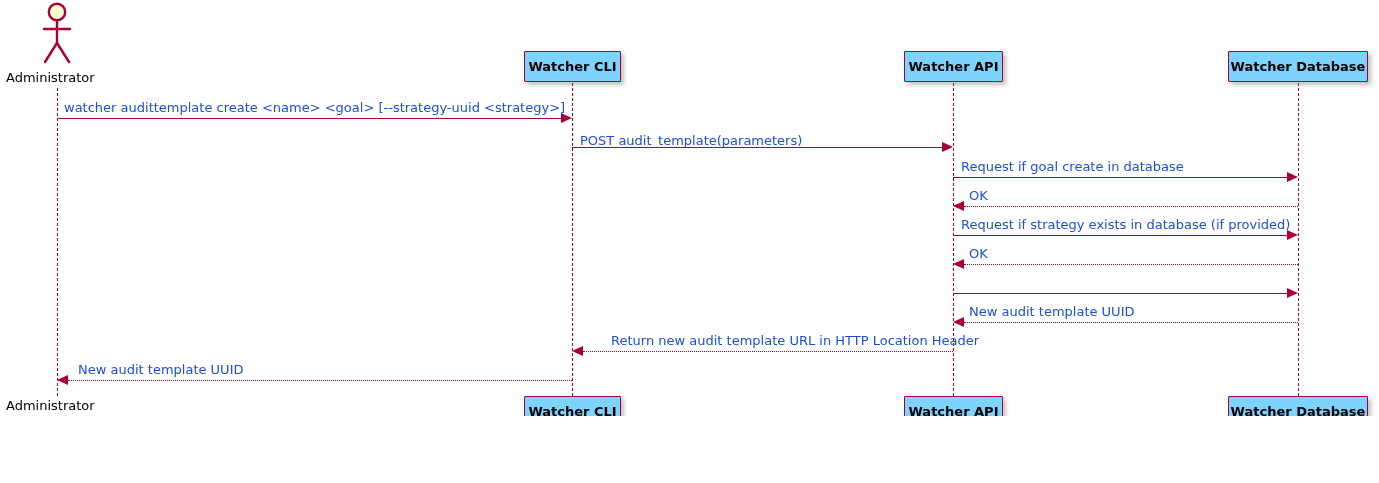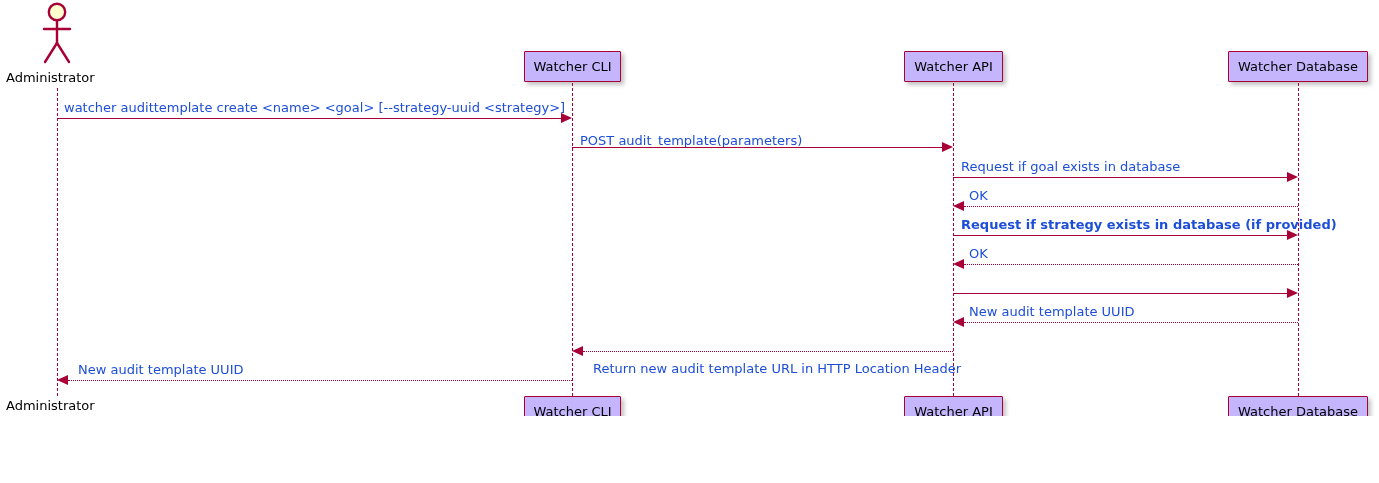--- a/index.html
+++ b/index.html
@@ -18,32 +18,33 @@
     overflow: hidden;
   }
   .lifeline {
     position: absolute;
     width: 0;
     border-left: 1px dashed #A80036;
   }
   .participant-box {
     position: absolute;
     box-sizing: border-box;
-    background: #c4b5fd;
+    background: #7dd3fc;
     border: 1.5px solid #A80036;
     border-radius: 1px;
     box-shadow: 3px 3px 4px rgba(80,80,80,0.35);
     display: flex;
     align-items: center;
     justify-content: center;
     color: #000000;
     font-size: 13px;
     font-family: "DejaVu Sans", sans-serif;
     white-space: nowrap;
     line-height: 1;
+    font-weight: bold;
   }
   .actor {
     position: absolute;
     width: 46px;
     height: 62px;
   }
   .actor-label {
     position: absolute;
     font-size: 13px;
     color: #000000;
@@ -127,44 +128,44 @@
   <div class="participant-box" style="left:1228px; top:396px; width:140px; height:31px;">Watcher Database</div>
 
   <div class="msg-label" style="left:64px; top:101px;">watcher audittemplate create &lt;name&gt; &lt;goal&gt; [--strategy-uuid &lt;strategy&gt;]</div>
   <div class="msg-line" style="left:57px; top:118px; width:505px;"></div>
   <div class="arrow-head arrow-right" style="left:561px; top:113px;"></div>
 
   <div class="msg-label" style="left:580px; top:134px;">POST audit_template(parameters)</div>
   <div class="msg-line" style="left:572px; top:147px; width:371px;"></div>
   <div class="arrow-head arrow-right" style="left:942px; top:142px;"></div>
 
-  <div class="msg-label" style="left:961px; top:160px;">Request if goal exists in database</div>
+  <div class="msg-label" style="left:961px; top:160px;">Request if goal create in database</div>
   <div class="msg-line" style="left:953px; top:177px; width:335px;"></div>
   <div class="arrow-head arrow-right" style="left:1287px; top:172px;"></div>
 
   <div class="msg-label" style="left:969px; top:189px;">OK</div>
   <div class="msg-line dashed" style="left:964px; top:206px; width:334px;"></div>
   <div class="arrow-head arrow-left" style="left:953px; top:201px;"></div>
 
-  <div class="msg-label" style="left:961px; top:218px;font-weight:bold;">Request if strategy exists in database (if provided)</div>
+  <div class="msg-label" style="left:961px; top:218px;">Request if strategy exists in database (if provided)</div>
   <div class="msg-line" style="left:953px; top:235px; width:335px;"></div>
   <div class="arrow-head arrow-right" style="left:1287px; top:230px;"></div>
 
   <div class="msg-label" style="left:969px; top:247px;">OK</div>
   <div class="msg-line dashed" style="left:964px; top:264px; width:334px;"></div>
   <div class="arrow-head arrow-left" style="left:953px; top:259px;"></div>
 
   <div class="msg-line" style="left:953px; top:293px; width:335px;"></div>
   <div class="arrow-head arrow-right" style="left:1287px; top:288px;"></div>
 
   <div class="msg-label" style="left:969px; top:305px;">New audit template UUID</div>
   <div class="msg-line dashed" style="left:964px; top:322px; width:334px;"></div>
   <div class="arrow-head arrow-left" style="left:953px; top:317px;"></div>
 
-  <div class="msg-label" style="left:593px; top:334px;margin-top:28px;">Return new audit template URL in HTTP Location Header</div>
+  <div class="msg-label" style="left:611px; top:334px;">Return new audit template URL in HTTP Location Header</div>
   <div class="msg-line dashed" style="left:583px; top:351px; width:370px;"></div>
   <div class="arrow-head arrow-left" style="left:572px; top:346px;"></div>
 
   <div class="msg-label" style="left:78px; top:363px;">New audit template UUID</div>
   <div class="msg-line dashed" style="left:68px; top:380px; width:504px;"></div>
   <div class="arrow-head arrow-left" style="left:57px; top:375px;"></div>
 
 </div>
 
 </body></html>

